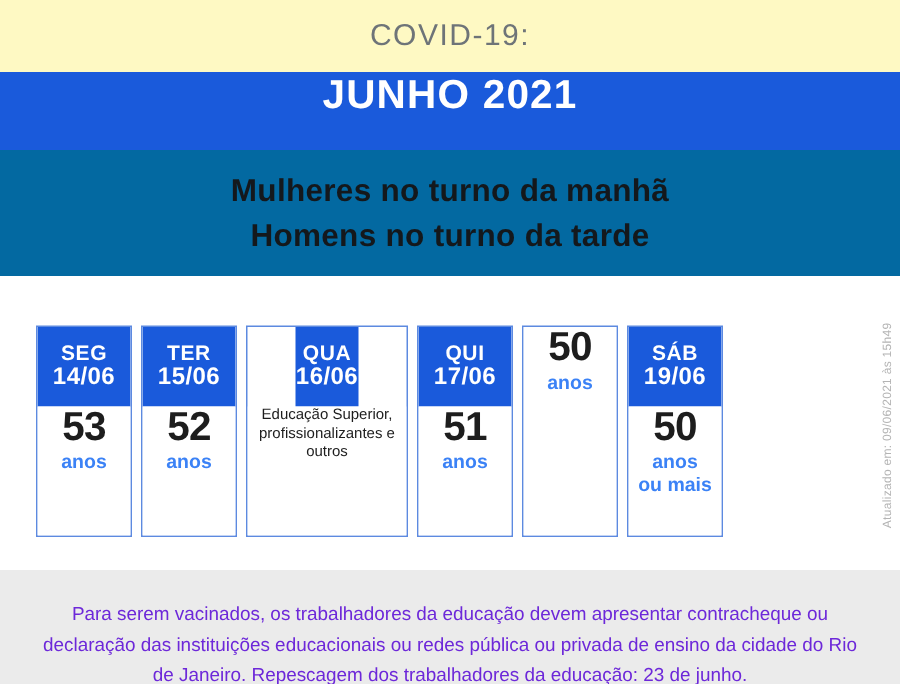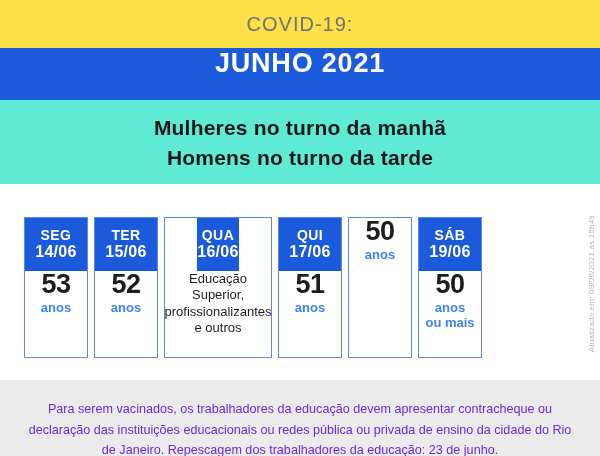--- a/index.html
+++ b/index.html
@@ -21,21 +21,21 @@
     box-sizing: border-box;
   }
 
   
   .title-bar {
     position: absolute;
     left: 0;
     top: 0;
     width: 600px;
     height: 48px;
-    background: #fde047;
+    background: #fef9c3;
     display: flex;
     align-items: center;
     justify-content: center;
   }
   .title-line {
     display: flex;
     align-items: baseline;
     gap: 7px;
     letter-spacing: 0.5px;
   }
@@ -71,21 +71,21 @@
     letter-spacing: 0.8px;
   }
 
   
   .shift-band {
     position: absolute;
     left: 0;
     top: 100px;
     width: 600px;
     height: 85px;
-    background: #5eead4;
+    background: #0369a1;
     display: flex;
     flex-direction: column;
     align-items: center;
     justify-content: center;
     gap: 6px;
   }
   .shift-line {
     color: #14181c;
     font-size: 21px;
     font-weight: 700;
@@ -165,21 +165,21 @@
   }
   .card-anos {
     font-size: 13px;
     font-weight: 700;
     color: #3b82f6;
     line-height: 1.15;
     margin-top: 3px;
     text-align: center;
   }
   .card-note {
-    font-size: 13px;
+    font-size: 10px;
     font-weight: 400;
     color: #1d1d1d;
     line-height: 1.26;
     text-align: center;
     padding: 0 1px;
   }
 
   
   .footer {
     position: absolute;

